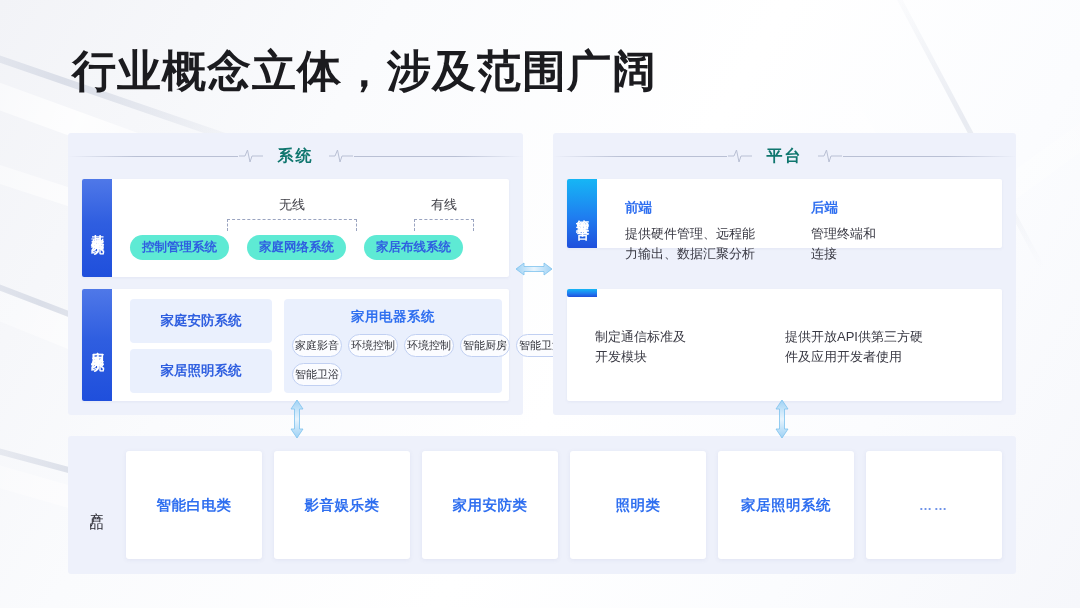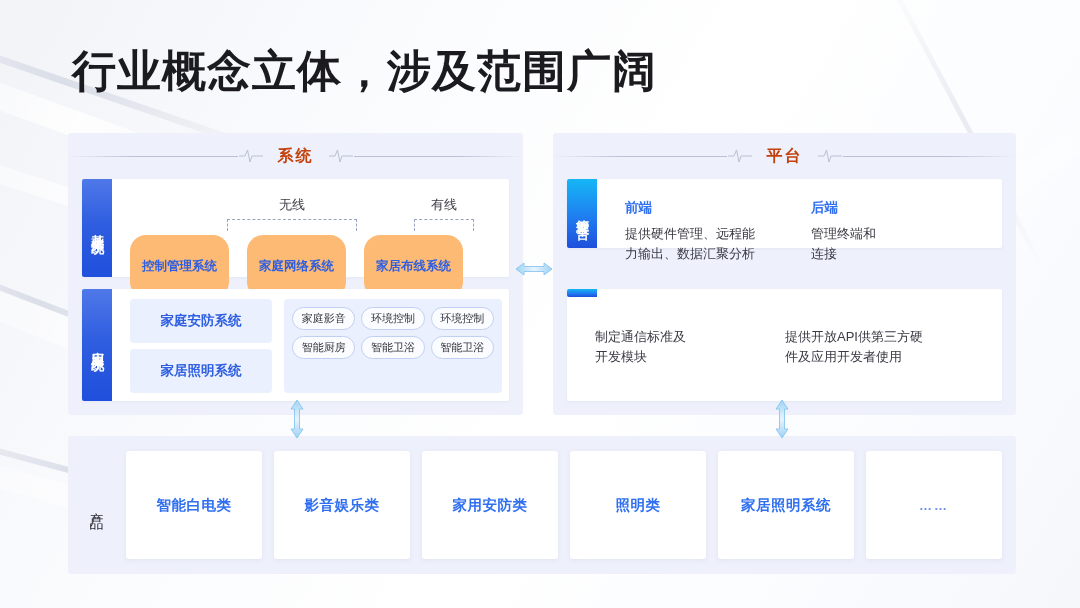--- a/index.html
+++ b/index.html
@@ -73,21 +73,21 @@
     background: linear-gradient(90deg, rgba(190,196,214,0) 0%, #b9c0d4 40%, #b9c0d4 100%);
   }
   .sect-head .line.right::before {
     background: linear-gradient(90deg, #b9c0d4 0%, #b9c0d4 60%, rgba(190,196,214,0) 100%);
   }
   .pulse { width: 26px; height: 26px; flex: 0 0 auto; }
   .pulse svg { display:block; }
   .sect-title {
     flex: 0 0 auto;
     padding: 0 14px;
-    font-size: 16px; font-weight: bold; color: #c2410c;
+    font-size: 16px; font-weight: bold; color: #0f766e;
     letter-spacing: 2px;
   }
 
   
   .row-card {
     position: absolute;
     background: #ffffff;
     border-radius: 2px;
     display: flex;
     box-shadow: 0 1px 3px rgba(105,120,170,.08);
@@ -120,25 +120,25 @@
     text-align: center;
   }
   .bracket {
     position: absolute;
     border: 1px dashed #9aa4c0;
     border-bottom: none;
     height: 12px;
   }
   .pill-row { position: absolute; display: flex; }
   .pill {
-    background: #fdba74;
+    background: #5eead4;
     color: #2f5fe0;
     font-size: 12.5px; font-weight: bold;
     border-radius: 16px;
-    padding: 25px 12px;
+    padding: 6px 12px;
     white-space: nowrap;
     line-height: 1;
   }
 
   
   #row-app { left: 14px; top: 156px; width: 427px; height: 112px; }
   .subcard {
     position: absolute;
     background: #eaf0fd;
     border-radius: 4px;
@@ -150,21 +150,21 @@
   #app-lamp { left: 18px; top: 60px;  width: 142px; height: 44px; }
   #app-appliance {
     left: 172px; top: 10px; width: 218px; height: 94px;
     background: #eaf0fd; border-radius: 4px; position: absolute;
   }
   #app-appliance .ttl {
     text-align: center; color: #2f6ff0; font-size: 13.5px; font-weight: bold;
     margin-top: 9px; letter-spacing: .5px;
   }
   .chip-grid {
-    display: grid; grid-template-columns: repeat(3, 1fr);
+    display: grid; grid-template-columns: repeat(5, 1fr);
     gap: 6px 6px; padding: 8px 8px 0 8px;
   }
   .chip {
     border: 1px solid #c1d0f2;
     background: #fbfcff;
     border-radius: 13px;
     font-size: 11px; color: #33343c;
     text-align: center; padding: 5px 2px;
     white-space: nowrap; line-height: 1;
   }
@@ -265,20 +265,21 @@
 
   <div class="row-card" id="row-app">
     <div class="vtab blue">
       <span>应用系统</span>
     </div>
     <div class="row-body">
       <div class="subcard" id="app-sec">家庭安防系统</div>
       <div class="subcard" id="app-lamp">家居照明系统</div>
 
       <div id="app-appliance">
+        <div class="ttl">家用电器系统</div>
         <div class="chip-grid">
           <div class="chip">家庭影音</div>
           <div class="chip">环境控制</div>
           <div class="chip">环境控制</div>
           <div class="chip">智能厨房</div>
           <div class="chip">智能卫浴</div>
           <div class="chip">智能卫浴</div>
         </div>
       </div>
     </div>

